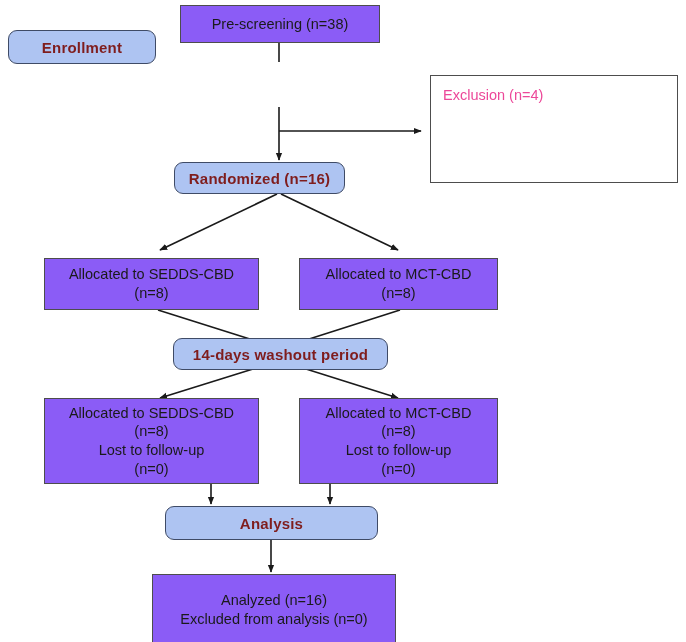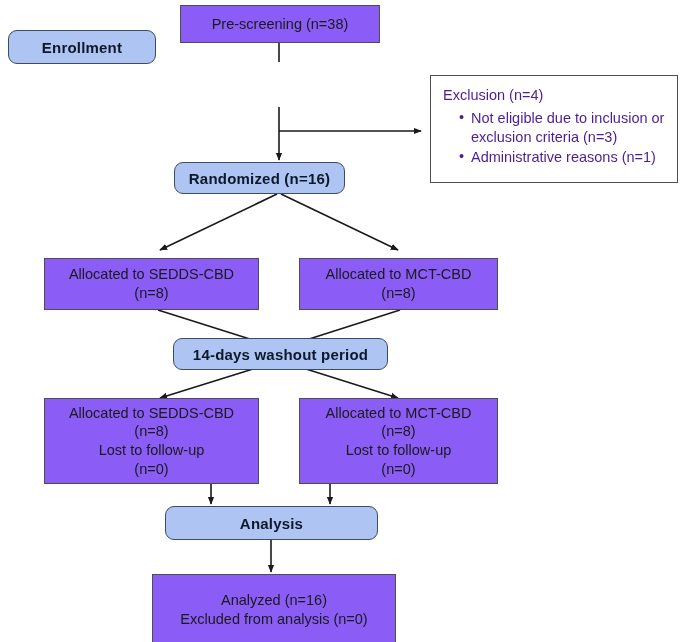--- a/index.html
+++ b/index.html
@@ -38,31 +38,31 @@
   .stage {
     position: absolute;
     box-sizing: border-box;
     border: 1.5px solid #3f4b66;
     background: #aec4f2;
     border-radius: 9px;
     display: flex;
     align-items: center;
     justify-content: center;
     text-align: center;
-    color: #0f172a;
+    color: #7f1d1d;
     font-size: 15px;
     font-weight: bold;
     letter-spacing: 0.2px;
   }
   .excl {
     position: absolute;
     box-sizing: border-box;
     border: 1.5px solid #4d4d4d;
     background: #ffffff;
-    color: #4c1d95;
+    color: #ec4899;
     font-size: 14.5px;
     line-height: 1.3;
     padding: 10px 12px 8px 12px;
   }
   .excl .title { margin-bottom: 4px; }
   .excl ul {
     margin: 0;
     padding-left: 16px;
     list-style: none;
   }
@@ -117,24 +117,20 @@
     <span>Enrollment</span>
   </div>
 
   <div class="box" style="left:180px; top:5px; width:200px; height:38px;">
     <span class="lines">Pre-screening (n=38)</span>
   </div>
 
 
   <div class="excl" style="left:430px; top:75px; width:248px; height:108px;">
     <div class="title">Exclusion  (n=4)</div>
-    <ul>
-      <li>Not eligible due to inclusion or exclusion criteria (n=3)</li>
-      <li>Administrative reasons (n=1)</li>
-    </ul>
   </div>
 
   <div class="stage" style="left:174px; top:162px; width:171px; height:32px;">
     <span>Randomized (n=16)</span>
   </div>
 
   <div class="box" style="left:44px; top:258px; width:215px; height:52px;">
     <span class="lines">Allocated to SEDDS-CBD
 (n=8)</span>
   </div>

